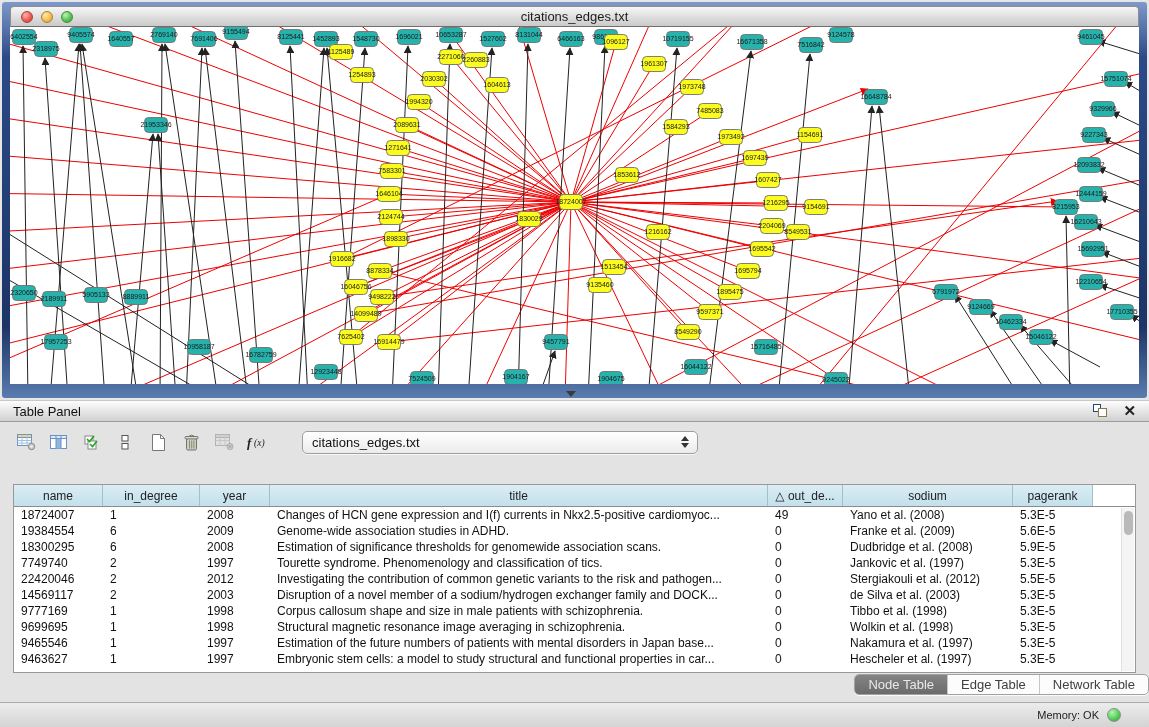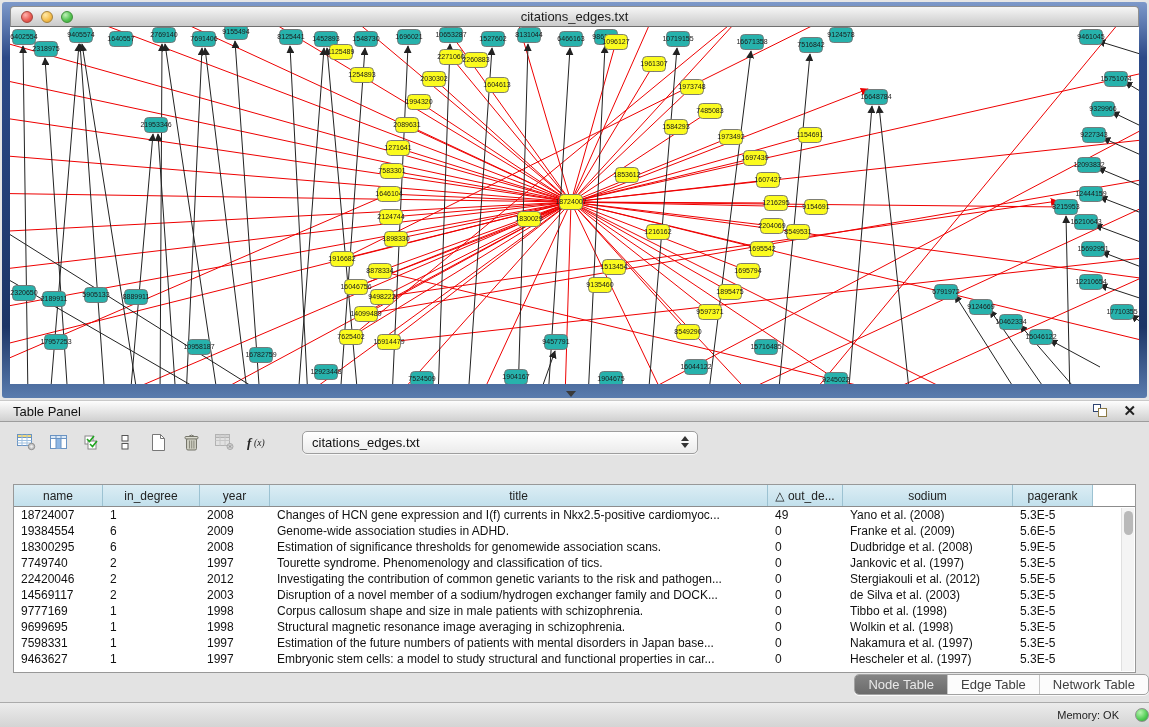--- a/index.html
+++ b/index.html
@@ -80,21 +80,21 @@
   .tabbar { position:absolute; left:0; top:274px; width:100%; display:flex; justify-content:flex-end; }
   .seg { display:flex; height:21px; border:1px solid #a2a2a2; border-radius:5px; overflow:hidden; background:#fcfcfc; box-shadow:0 1px 0 rgba(255,255,255,.8); }
   .seg-item { padding:0 13px; display:flex; align-items:center; font-size:13px; color:#404040; border-right:1px solid #c6c6c6; }
   .seg-item:last-child { border-right:none; }
   .seg-item.active { background:linear-gradient(#848484,#6b6b6b); color:#e9e9e9; }
   
   .status-bar {
     position:absolute; left:0; bottom:0; width:100%; height:25px;
     background:linear-gradient(#ececec,#d4d4d4); border-top:1px solid #ababab;
     display:flex; align-items:center; justify-content:flex-end;
-    gap:16px; font-size:11px; color:#222;
+    padding-right:28px; gap:8px; font-size:11px; color:#222;
   }
   .mem-dot { width:14px; height:14px; border-radius:50%; border:1px solid #8f8f8f;
     background:radial-gradient(circle at 35% 30%, #b8f4b0, #4ecb52 60%, #2f9e36); }
 </style>
 </head>
 <body>
 
 <div class="net-window">
   <div class="titlebar">
     <div class="lights">
@@ -790,21 +790,21 @@
         <div class="tr">
           <div class="td c0">9699695</div>
           <div class="td c1">1</div>
           <div class="td c2">1998</div>
           <div class="td c3">Structural magnetic resonance image averaging in schizophrenia.</div>
           <div class="td c4">0</div>
           <div class="td c5">Wolkin et al. (1998)</div>
           <div class="td c6">5.3E-5</div>
         </div>
         <div class="tr">
-          <div class="td c0">7598331</div>
+          <div class="td c0">9465546</div>
           <div class="td c1">1</div>
           <div class="td c2">1997</div>
           <div class="td c3">Estimation of the future numbers of patients with mental disorders in Japan base...</div>
           <div class="td c4">0</div>
           <div class="td c5">Nakamura et al. (1997)</div>
           <div class="td c6">5.3E-5</div>
         </div>
         <div class="tr">
           <div class="td c0">9463627</div>
           <div class="td c1">1</div>

